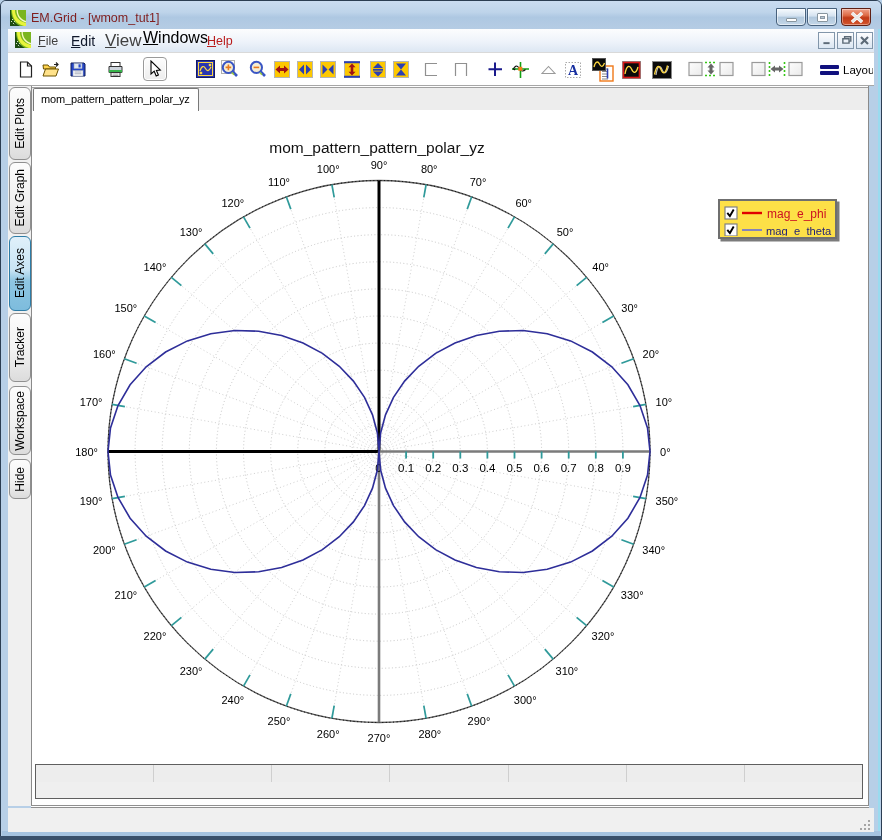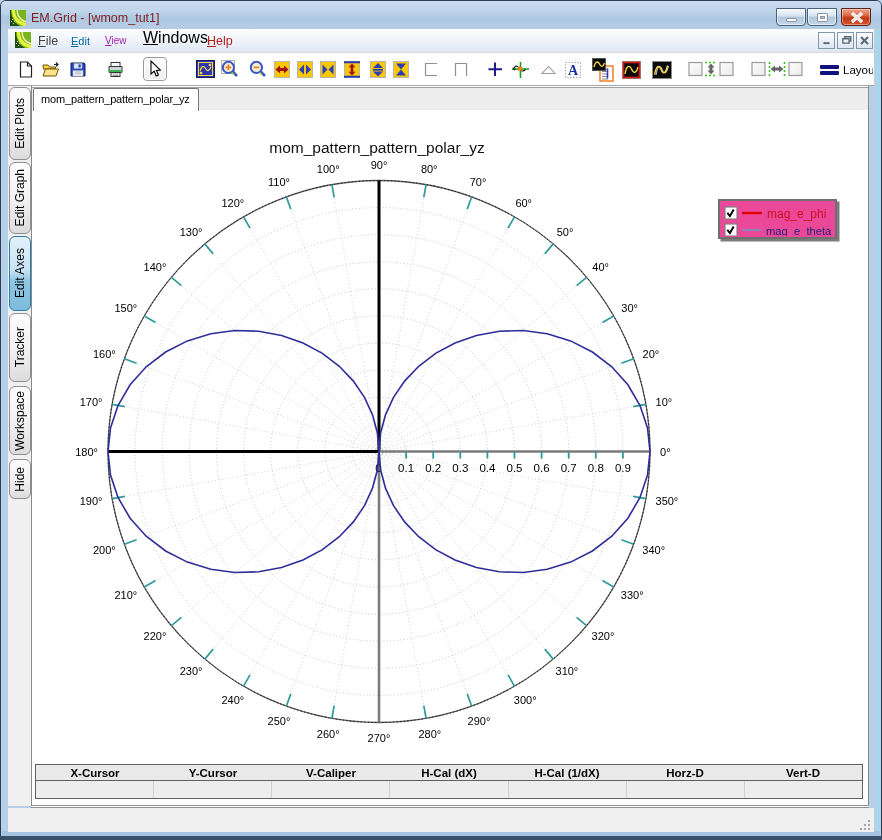--- a/index.html
+++ b/index.html
@@ -37,22 +37,22 @@
   </div>
 <div class="abs" style="left:8px;top:29px;width:866px;height:23px;background:linear-gradient(#fcfdfe 0%,#eef3fa 55%,#dde7f3 100%)"></div>
 <svg class="abs" style="left:15px;top:32px" width="16" height="16" viewBox="0 0 16 16">
 <rect x="0" y="0" width="16" height="16" fill="#7ab520"></rect>
 <path d="M0,0 L0,16 L10,16 C4,13 1,7 1,0 Z" fill="#1e4d12"></path>
 <path d="M2,0 C2,8 6,14 14,16 L16,16 L16,13 C8,11 5,6 5,0 Z" fill="#e8f43c"></path>
 <path d="M6.5,0 C6.5,6 10,11 16,12.5 L16,11 C10.5,9 7.8,5 7.8,0 Z" fill="#f8fbc0"></path>
 <path d="M1,11 L5,15 M2,9 L6,13" stroke="#dce8d0" stroke-width="1" fill="none" stroke-dasharray="1.5 1.5"></path>
 </svg>
 <div class="abs" style="left:38px;top:33px;height:16px;font-size:12.5px;color:#404040;line-height:16px"><u>F</u>ile</div>
-<div class="abs" style="left:71px;top:33px;height:16px;font-size:11px;color:#0369a1;line-height:16px"><u>E</u>dit</div>
-<div class="abs" style="left:105px;top:33px;height:16px;font-size:10px;color:#a21caf;line-height:16px"><u>V</u>iew</div>
+<div class="abs" style="left:71px;top:33px;height:16px;font-size:14px;color:#0f172a;line-height:16px"><u>E</u>dit</div>
+<div class="abs" style="left:105px;top:33px;height:16px;font-size:17px;color:#404040;line-height:16px"><u>V</u>iew</div>
 <div class="abs" style="left:143px;top:30px;height:16px;font-size:16px;color:#000;line-height:16px"><u>W</u>indows</div>
 <div class="abs" style="left:207px;top:33px;height:16px;font-size:12.5px;color:#b91c1c;line-height:16px"><u>H</u>elp</div>
 <div class="abs" style="left:818px;top:32px;width:17px;height:17px;border:1px solid #8296aa;background:linear-gradient(#fdfdfe,#dbe6f2)"><svg width="15" height="15" viewBox="0 0 17 17">
       <path d="M5,11.5 L12,11.5" stroke="#5c6a77" stroke-width="2.2"></path>
     </svg></div>
 <div class="abs" style="left:837px;top:32px;width:17px;height:17px;border:1px solid #8296aa;background:linear-gradient(#fdfdfe,#dbe6f2)"><svg width="15" height="15" viewBox="0 0 17 17">
       <path d="M5.5,6.5 h7 v5 h-7 z M7.5,6.5 v-2.3 h7 v5 h-2.3" stroke="#5c6a77" stroke-width="1.6" fill="none"></path>
     </svg></div>
 <div class="abs" style="left:856px;top:32px;width:17px;height:17px;border:1px solid #8296aa;background:linear-gradient(#fdfdfe,#dbe6f2)"><svg width="15" height="15" viewBox="0 0 17 17">
       <path d="M4.5,4.5 L12.5,12.5 M12.5,4.5 L4.5,12.5" stroke="#5c6a77" stroke-width="2.4"></path>
@@ -355,42 +355,33 @@
     <text x="398.8" y="627.6" font-size="11" fill="#000" text-anchor="middle">280°</text>
     <text x="448.0" y="614.7" font-size="11" fill="#000" text-anchor="middle">290°</text>
     <text x="494.2" y="593.6" font-size="11" fill="#000" text-anchor="middle">300°</text>
     <text x="535.9" y="565.0" font-size="11" fill="#000" text-anchor="middle">310°</text>
     <text x="572.0" y="529.7" font-size="11" fill="#000" text-anchor="middle">320°</text>
     <text x="601.2" y="488.8" font-size="11" fill="#000" text-anchor="middle">330°</text>
     <text x="622.7" y="443.5" font-size="11" fill="#000" text-anchor="middle">340°</text>
     <text x="635.9" y="395.3" font-size="11" fill="#000" text-anchor="middle">350°</text>
     <path d="M619.0,341.5 L616.5,318.0 L609.0,295.5 L596.9,274.8 L580.8,256.8 L561.4,242.0 L539.6,230.9 L516.2,223.7 L492.2,220.5 L468.3,221.2 L445.4,225.5 L424.0,233.0 L404.6,243.4 L387.7,256.3 L373.6,271.1 L362.5,287.4 L354.5,304.8 L349.6,323.0 L348.0,341.5 L346.4,323.0 L341.5,304.8 L333.5,287.4 L322.4,271.1 L308.3,256.3 L291.4,243.4 L272.0,233.0 L250.6,225.5 L227.7,221.2 L203.8,220.5 L179.8,223.7 L156.4,230.9 L134.6,242.0 L115.2,256.8 L99.1,274.8 L87.0,295.5 L79.5,318.0 L77.0,341.5 L79.5,365.0 L87.0,387.5 L99.1,408.2 L115.2,426.2 L134.6,441.0 L156.4,452.1 L179.8,459.3 L203.8,462.5 L227.7,461.8 L250.6,457.5 L272.0,450.0 L291.4,439.6 L308.3,426.7 L322.4,411.9 L333.5,395.6 L341.5,378.2 L346.4,360.0 L348.0,341.5 L349.6,360.0 L354.5,378.2 L362.5,395.6 L373.6,411.9 L387.7,426.7 L404.6,439.6 L424.0,450.0 L445.4,457.5 L468.3,461.8 L492.2,462.5 L516.2,459.3 L539.6,452.1 L561.4,441.0 L580.8,426.2 L596.9,408.2 L609.0,387.5 L616.5,365.0 L619.0,341.5 Z" fill="none" stroke="#2e2e99" stroke-width="1.6"></path>
   </svg>
-<div class="abs" style="left:718px;top:199px;width:119px;height:40px;background:#ec4899;border:2px solid #6f6f6f;box-shadow:2.5px 2.5px 0 rgba(90,90,90,.8)">
+<div class="abs" style="left:718px;top:199px;width:119px;height:40px;background:#fde047;border:2px solid #6f6f6f;box-shadow:2.5px 2.5px 0 rgba(90,90,90,.8)">
 <svg class="abs" style="left:4px;top:4.5px" width="112" height="30" viewBox="0 0 112 30">
 <rect x="1" y="1" width="12" height="12" fill="#fff" stroke="#828282" stroke-width="1.2"></rect>
 <path d="M3.3,6.8 l2.6,3.2 l3.8,-6.4" stroke="#000" stroke-width="1.9" fill="none"></path>
 <path d="M18,7 h20" stroke="#e00000" stroke-width="2.4"></path>
 <text x="43" y="11.5" font-size="12" fill="#cc1122" font-family="Liberation Sans">mag_e_phi</text>
 <rect x="1" y="18" width="12" height="12" fill="#fff" stroke="#828282" stroke-width="1.2"></rect>
 <path d="M3.3,23.8 l2.6,3.2 l3.8,-6.4" stroke="#000" stroke-width="1.9" fill="none"></path>
 <path d="M18,24 h20" stroke="#8585bb" stroke-width="2"></path>
 <text x="42" y="28.5" font-size="11.2" fill="#222277" font-family="Liberation Sans">mag_e_theta</text>
 </svg>
   </div>
 <div class="abs" style="left:35px;top:764px;width:828px;height:35px;border:1px solid #5f5f5f;background:#efefef">
- <div style="display:flex;height:16px;background:#e9e9e9;border-bottom:1px solid #5f5f5f">
-      <div style="flex:1;text-align:center;font-size:11.5px;font-weight:bold;line-height:16px">X-Cursor</div>
-      <div style="flex:1;text-align:center;font-size:11.5px;font-weight:bold;line-height:16px">Y-Cursor</div>
-      <div style="flex:1;text-align:center;font-size:11.5px;font-weight:bold;line-height:16px">V-Caliper</div>
-      <div style="flex:1;text-align:center;font-size:11.5px;font-weight:bold;line-height:16px">H-Cal (dX)</div>
-      <div style="flex:1;text-align:center;font-size:11.5px;font-weight:bold;line-height:16px">H-Cal (1/dX)</div>
-      <div style="flex:1;text-align:center;font-size:11.5px;font-weight:bold;line-height:16px">Horz-D</div>
-      <div style="flex:1;text-align:center;font-size:11.5px;font-weight:bold;line-height:16px">Vert-D</div>
-    </div>
  <div style="display:flex;height:17px;background:#ededed">
       <div style="flex:1"></div>
       <div style="flex:1;border-left:1px solid #cfcfcf"></div>
       <div style="flex:1;border-left:1px solid #cfcfcf"></div>
       <div style="flex:1;border-left:1px solid #cfcfcf"></div>
       <div style="flex:1;border-left:1px solid #cfcfcf"></div>
       <div style="flex:1;border-left:1px solid #cfcfcf"></div>
       <div style="flex:1;border-left:1px solid #cfcfcf"></div>
     </div>
   </div>

